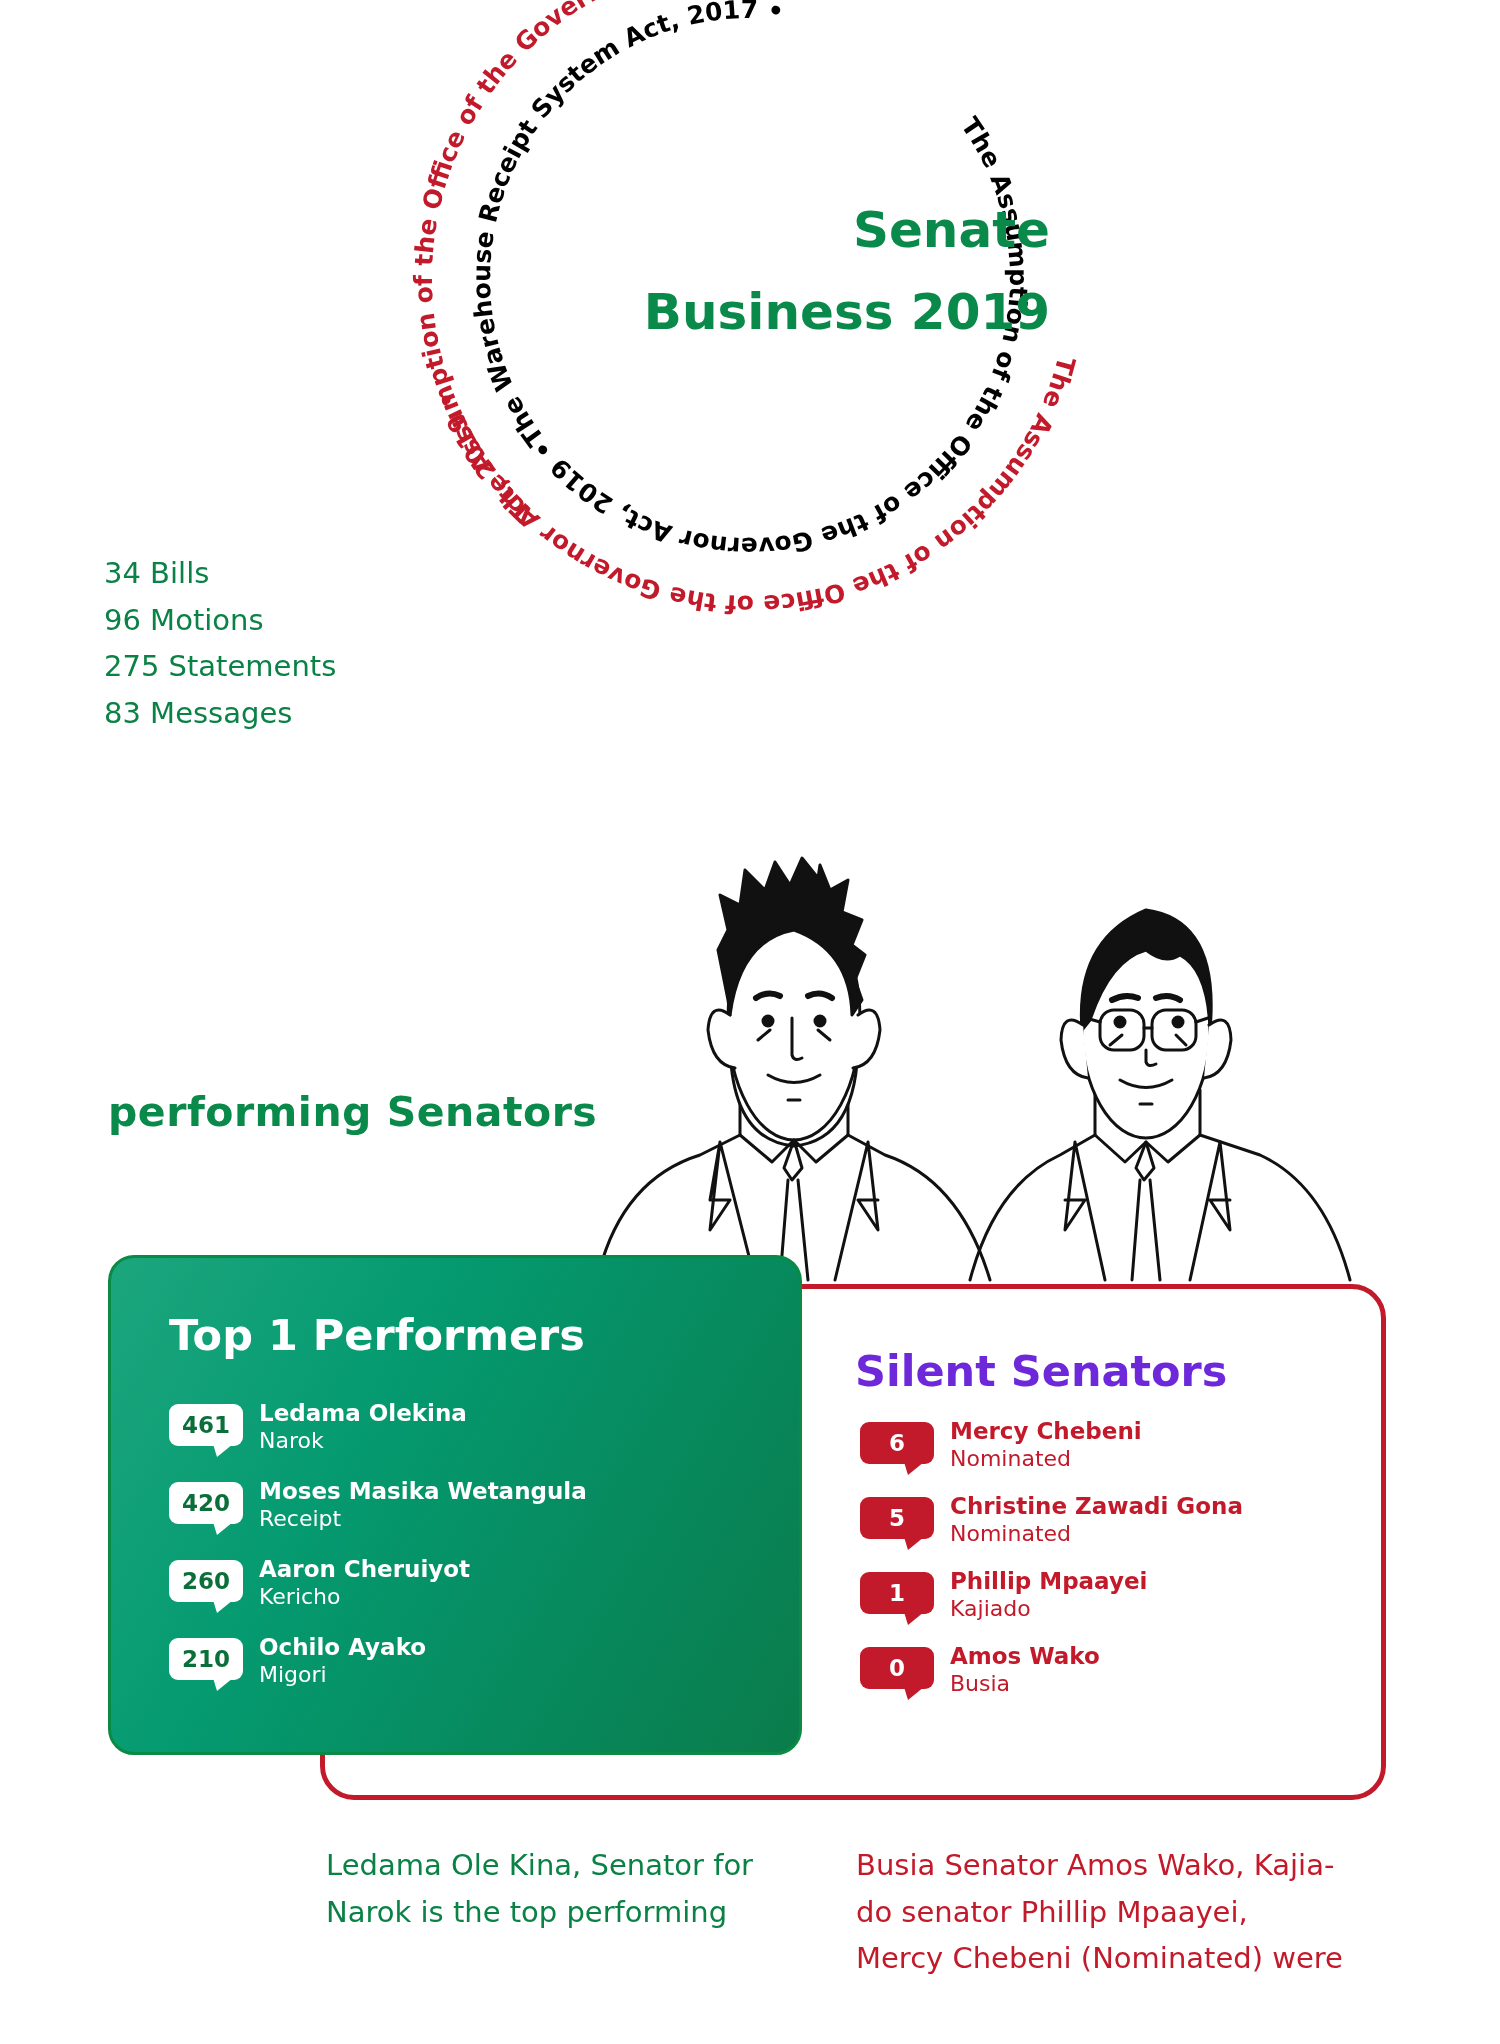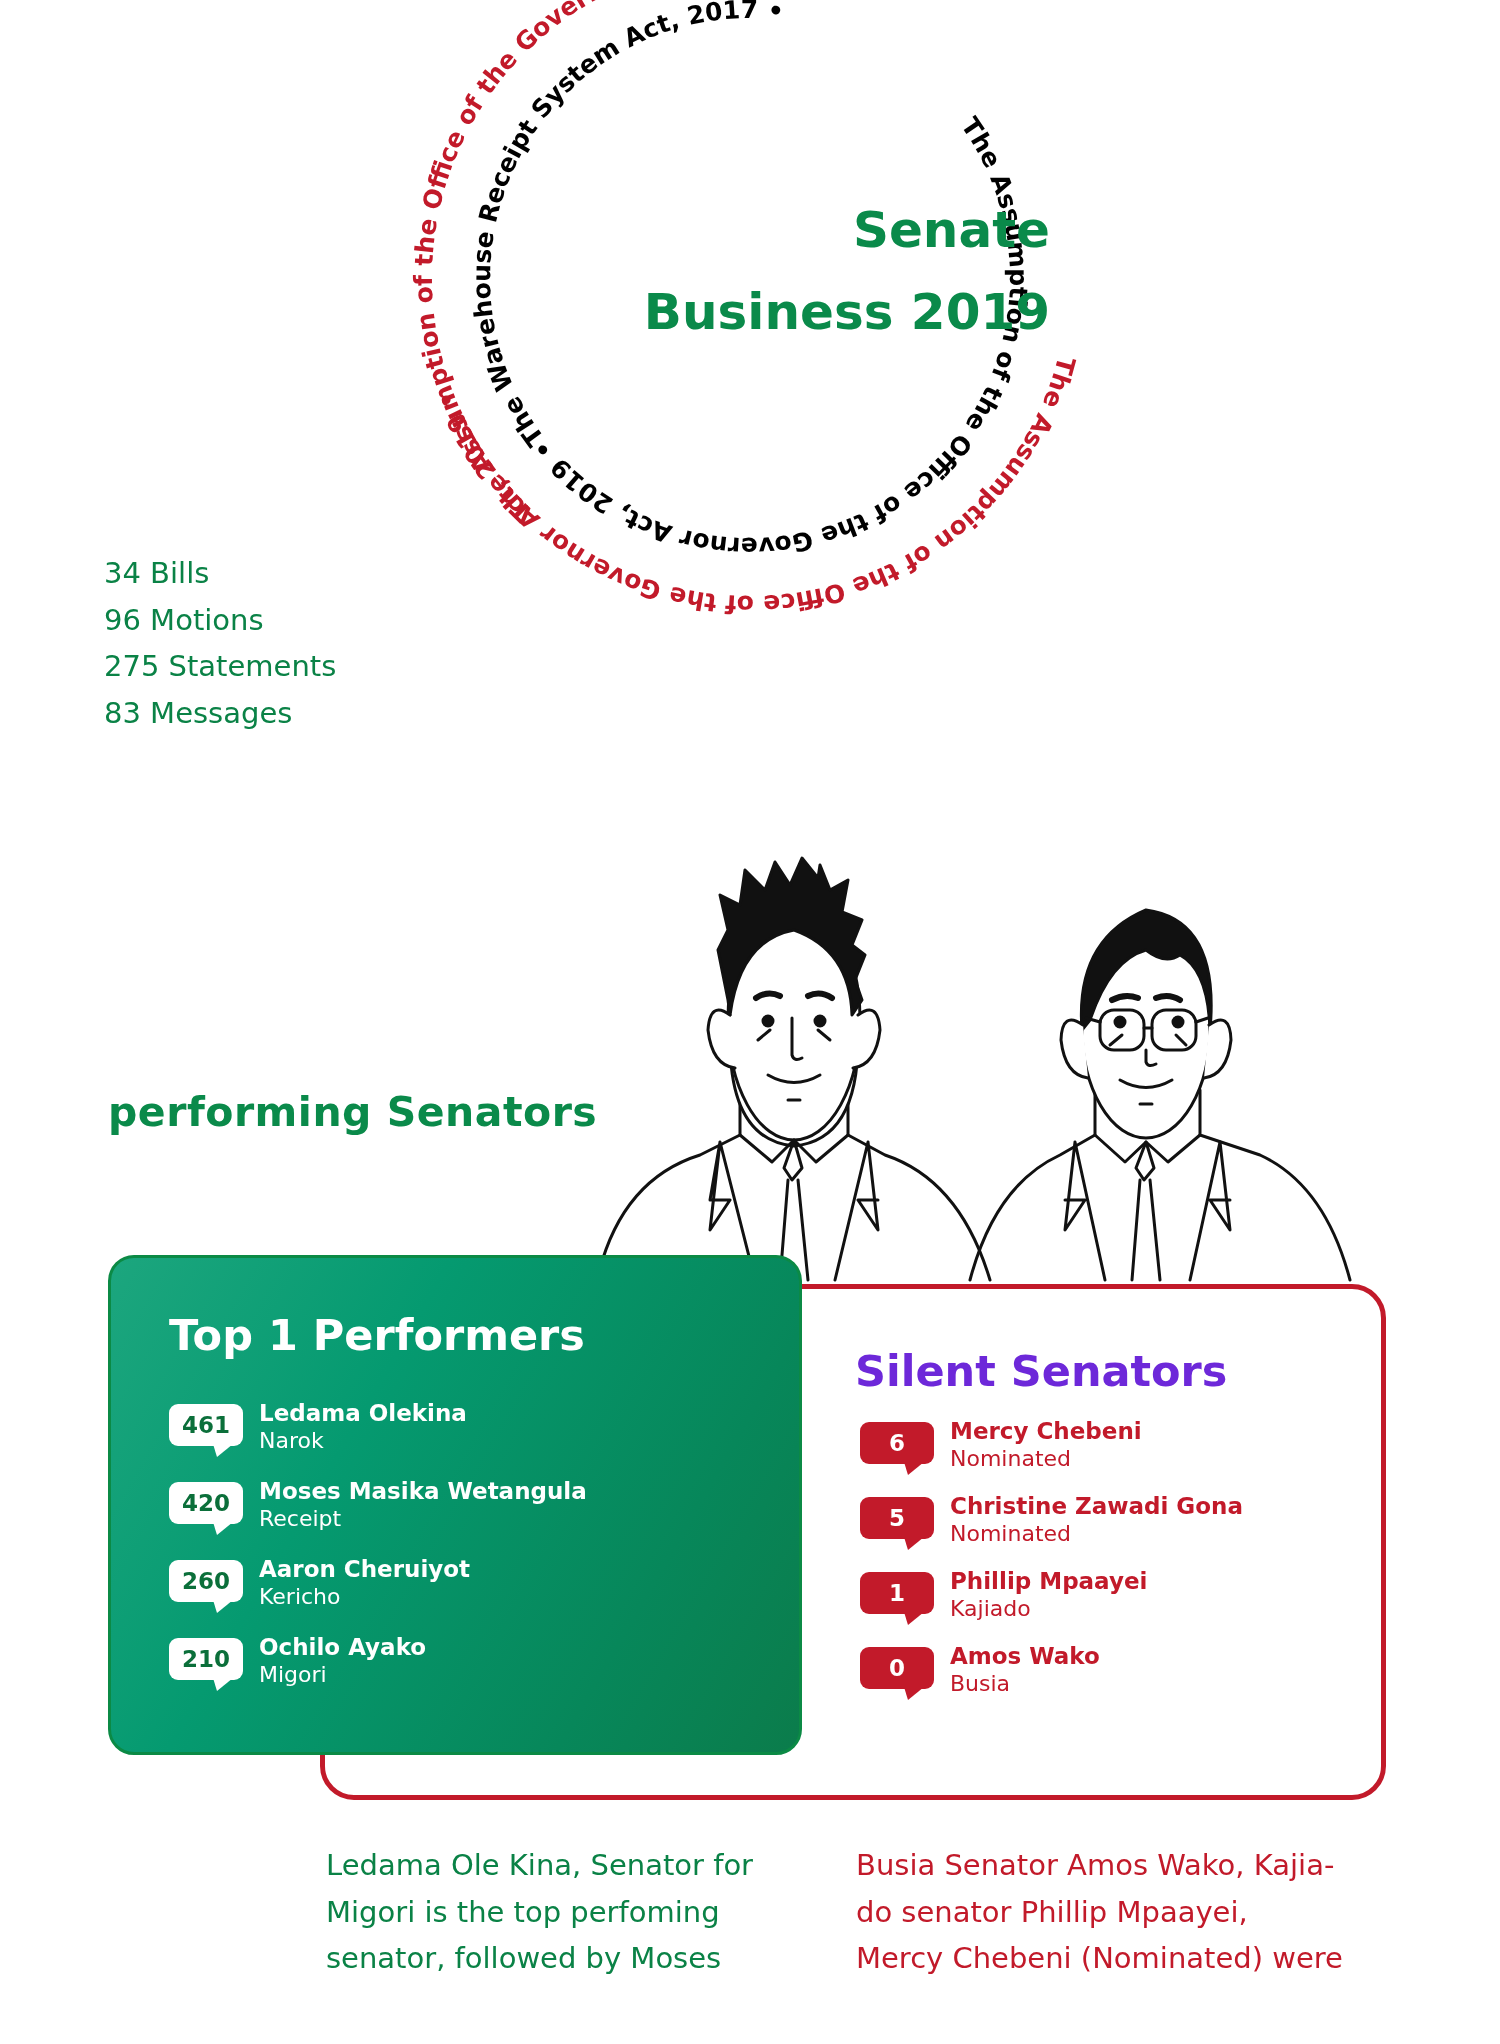--- a/index.html
+++ b/index.html
@@ -173,20 +173,19 @@
   </div>
   <div class="row" style="left:58px; top:380px;">
     <div class="bubble green">210</div>
     <div class="row-name">Ochilo Ayako</div>
     <div class="row-sub">Migori</div>
   </div>
 </div>
 
 <div class="para left">
   <div>Ledama Ole Kina, Senator for</div>
-  <div>Migori is the top perfoming</div>
-  <div>senator, followed by Moses</div>
+  <div>Narok is the top performing</div>
 </div>
 <div class="para right">
   <div>Busia Senator Amos Wako, Kajia-</div>
   <div>do senator Phillip Mpaayei,</div>
   <div>Mercy Chebeni (Nominated) were</div>
 </div>
 
 </body></html>

